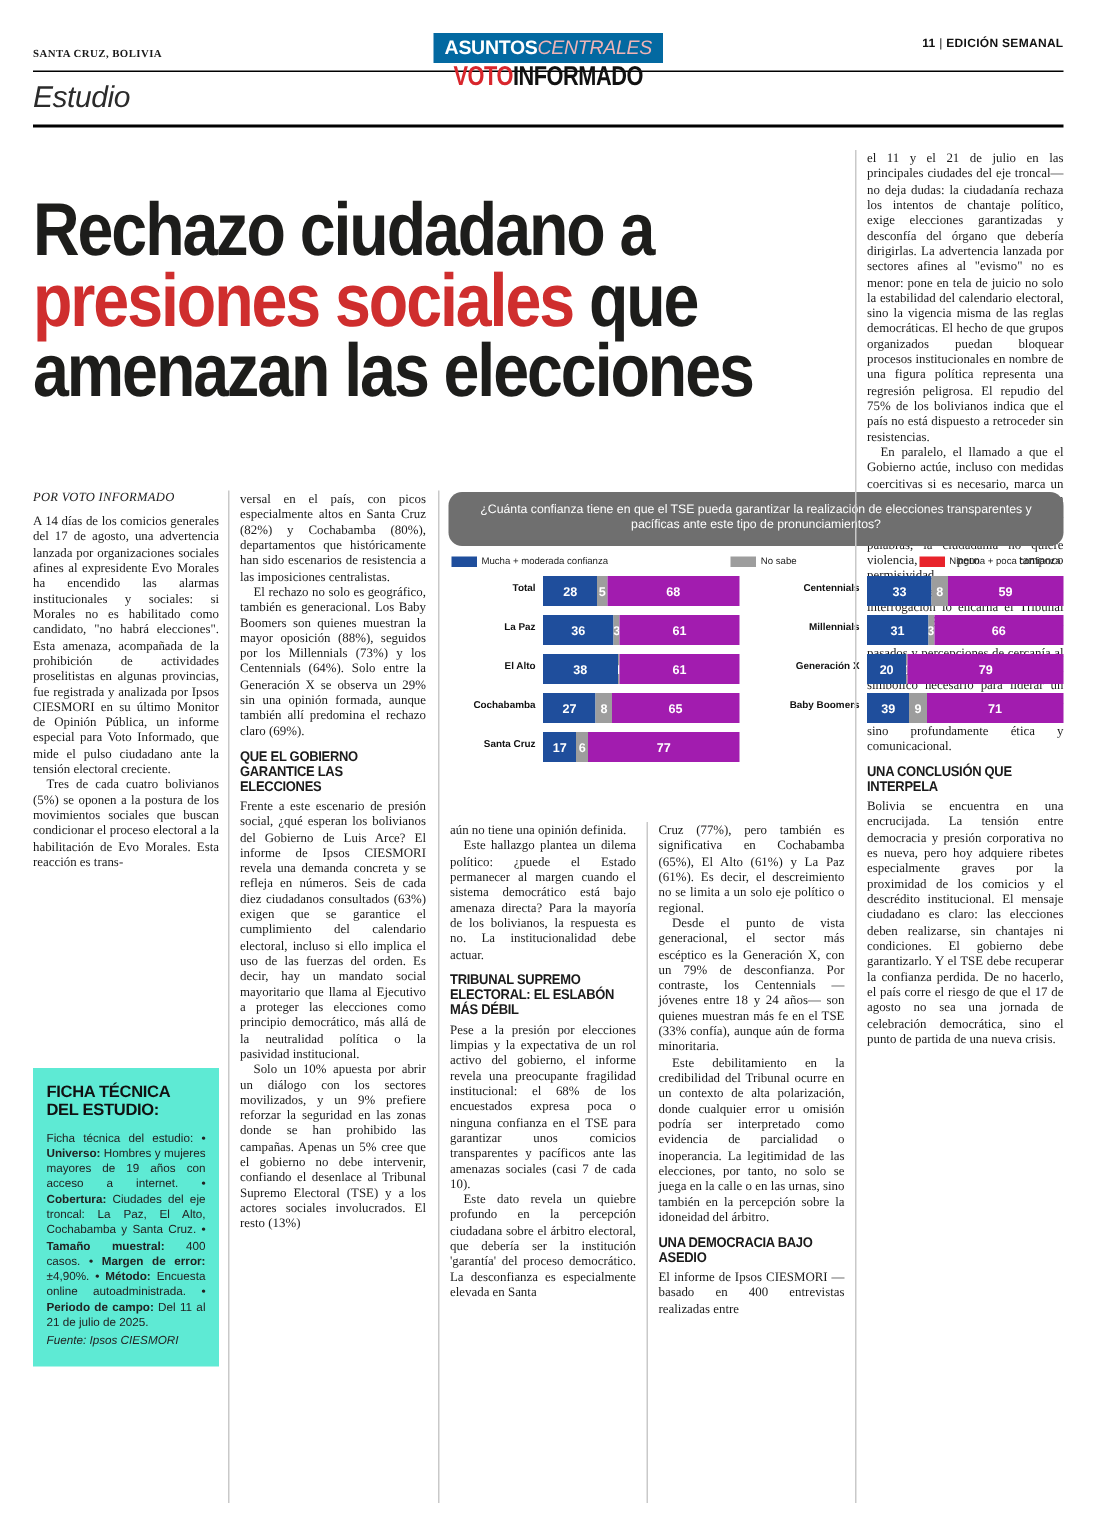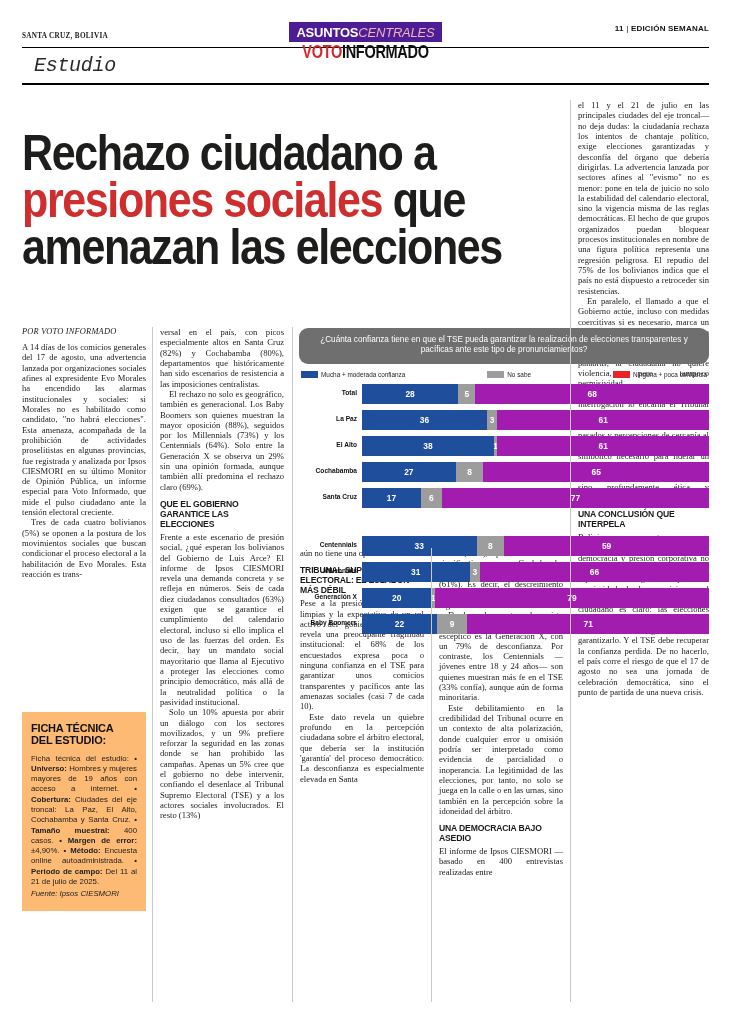--- a/index.html
+++ b/index.html
@@ -11,29 +11,29 @@
   .page{position:relative;width:731px;height:1024px;padding:0;box-sizing:border-box;}
 
   
   .masthead{position:absolute;left:22px;top:26px;width:687px;height:60px;}
   .mh-date{font-family:"Liberation Sans",sans-serif;font-size:7.2px;letter-spacing:.4px;
            color:#3d3d3d;font-weight:400;text-transform:uppercase;}
   .mh-city{font-family:Liberation Serif, serif;font-size:7.2px;letter-spacing:.3px;
            color:#1a1a1a;font-weight:700;text-transform:uppercase;margin-top:6px;}
   .mh-rule{position:absolute;left:0;top:21px;width:687px;height:1px;background:#000;}
   .mh-rule2{position:absolute;left:0;top:57px;width:687px;height:1.6px;background:#000;}
-  .mh-section{position:absolute;left:12px;top:28px;font-family:Liberation Mono, monospace;
+  .mh-section{position:absolute;left:0;top:28px;font-family:Liberation Sans, sans-serif;
               font-style:italic;font-weight:400;font-size:20px;color:#2b2b2b;letter-spacing:-.3px;}
   .mh-right{position:absolute;right:0;top:-2px;font-family:"Liberation Sans",sans-serif;
             font-size:8px;color:#111;letter-spacing:.2px;text-align:center;}
   .mh-right b{font-weight:700;}
   .mh-pg{font-weight:700;}
 
   .logo{position:absolute;left:50%;transform:translateX(-50%);top:-4px;text-align:center;width:200px;}
-  .logo-top{background:#4c1d95;display:inline-block;padding:1.5px 7px 2px 7px;line-height:1;}
+  .logo-top{background:#0369a1;display:inline-block;padding:1.5px 7px 2px 7px;line-height:1;}
   .logo-top span{font-family:"Liberation Sans",sans-serif;font-weight:700;font-size:13px;
        letter-spacing:-.2px;color:#fff;}
   .logo-top .lt2{font-weight:400;font-style:italic;color:#f0b4b6;}
   .logo-bot{margin-top:1px;line-height:1;font-family:"Liberation Sans",sans-serif;
             font-weight:700;font-size:14.5px;letter-spacing:-.3px;
             transform:scaleY(1.25);transform-origin:top center;}
   .logo-bot .v{color:#d8262c;}
   .logo-bot .i{color:#111;}
 
   
@@ -53,40 +53,40 @@
            line-height:1.06;letter-spacing:-.2px;text-transform:uppercase;
            margin:7px 0 3px 0;text-align:left;transform:scaleX(.92);transform-origin:left;}
 
   .c1{left:22px;top:327px;width:124px;}
   .c2{left:160px;top:327px;width:124px;}
   .c3{left:300px;top:548px;width:124px;}
   .c4{left:439px;top:548px;width:124px;}
   .c5{left:578px;top:100px;width:131px;}
 
   
-  .ficha{position:absolute;left:22px;top:712px;width:124px;background:#fdba74;
+  .ficha{position:absolute;left:22px;top:712px;width:124px;background:#5eead4;
          padding:10px 9px 11px 9px;box-sizing:border-box;}
   .ficha-title{font-family:"Liberation Sans",sans-serif;font-weight:700;font-size:11px;
                line-height:1.12;color:#111;letter-spacing:-.2px;margin-bottom:7px;}
   .ficha-body{font-family:"Liberation Sans",sans-serif;font-size:7.8px;line-height:1.32;
               text-align:justify;color:#222;}
   .ficha-body b{font-weight:700;}
   .ficha-src{font-family:"Liberation Sans",sans-serif;font-style:italic;font-size:7.8px;
              margin-top:2px;}
 
   
   .chart{position:absolute;left:299px;top:328px;width:410px;}
   .chart-q{background:#6f6f6f;color:#fff;border-radius:9px;padding:7px 10px 8px 10px;
            font-family:"Liberation Sans",sans-serif;font-size:8.2px;line-height:1.25;
            text-align:center;}
   .legend{display:flex;align-items:center;justify-content:space-between;
           margin:7px 2px 6px 2px;font-family:"Liberation Sans",sans-serif;font-size:6.4px;color:#222;}
   .legend .li{display:flex;align-items:center;gap:3px;}
   .sw{width:17px;height:7px;display:inline-block;}
-  .charts{display:flex;gap:22px;flex-direction:column;}
+  .charts{display:flex;gap:22px;}
   .chart-half{flex:1;}
   .brow{display:flex;align-items:center;margin-bottom:6px;height:20px;}
   .blabel{width:58px;text-align:right;padding-right:5px;
           font-family:"Liberation Sans",sans-serif;font-weight:700;font-size:6.6px;
           line-height:1.05;color:#111;}
   .bbar{flex:1;display:flex;height:20px;}
   .seg{display:flex;align-items:center;justify-content:center;color:#fff;
        font-family:"Liberation Sans",sans-serif;font-weight:700;font-size:8.4px;overflow:hidden;}
   .seg.blue{background:#1f4e9c;}
   .seg.gray{background:#9d9d9d;}
@@ -151,20 +151,21 @@
   <div class="col c2">
     <p class="first">versal en el país, con picos especialmente altos en Santa Cruz (82%) y Cochabamba (80%), departamentos que históricamente han sido escenarios de resistencia a las imposiciones centralistas.</p>
     <p>El rechazo no solo es geográfico, también es generacional. Los Baby Boomers son quienes muestran la mayor oposición (88%), seguidos por los Millennials (73%) y los Centennials (64%). Solo entre la Generación X se observa un 29% sin una opinión formada, aunque también allí predomina el rechazo claro (69%).</p>
     <div class="subhead">QUE EL GOBIERNO GARANTICE LAS ELECCIONES</div>
     <p class="first">Frente a este escenario de presión social, ¿qué esperan los bolivianos del Gobierno de Luis Arce? El informe de Ipsos CIESMORI revela una demanda concreta y se refleja en números. Seis de cada diez ciudadanos consultados (63%) exigen que se garantice el cumplimiento del calendario electoral, incluso si ello implica el uso de las fuerzas del orden. Es decir, hay un mandato social mayoritario que llama al Ejecutivo a proteger las elecciones como principio democrático, más allá de la neutralidad política o la pasividad institucional.</p>
     <p>Solo un 10% apuesta por abrir un diálogo con los sectores movilizados, y un 9% prefiere reforzar la seguridad en las zonas donde se han prohibido las campañas. Apenas un 5% cree que el gobierno no debe intervenir, confiando el desenlace al Tribunal Supremo Electoral (TSE) y a los actores sociales involucrados. El resto (13%)</p>
   </div>
 
   <div class="col c3">
     <p class="first">aún no tiene una opinión definida.</p>
+    <p>Este hallazgo plantea un dilema político: ¿puede el Estado permanecer al margen cuando el sistema democrático está bajo amenaza directa? Para la mayoría de los bolivianos, la respuesta es no. La institucionalidad debe actuar.</p>
     <div class="subhead">TRIBUNAL SUPREMO ELECTORAL: EL ESLABÓN MÁS DÉBIL</div>
     <p class="first">Pese a la presión por elecciones limpias y la expectativa de un rol activo del gobierno, el informe revela una preocupante fragilidad institucional: el 68% de los encuestados expresa poca o ninguna confianza en el TSE para garantizar unos comicios transparentes y pacíficos ante las amenazas sociales (casi 7 de cada 10).</p>
     <p>Este dato revela un quiebre profundo en la percepción ciudadana sobre el árbitro electoral, que debería ser la institución 'garantía' del proceso democrático. La desconfianza es especialmente elevada en Santa</p>
   </div>
 
   <div class="col c4">
     <p class="first">Cruz (77%), pero también es significativa en Cochabamba (65%), El Alto (61%) y La Paz (61%). Es decir, el descreimiento no se limita a un solo eje político o regional.</p>
     <p>Desde el punto de vista generacional, el sector más escéptico es la Generación X, con un 79% de desconfianza. Por contraste, los Centennials —jóvenes entre 18 y 24 años— son quienes muestran más fe en el TSE (33% confía), aunque aún de forma minoritaria.</p>
     <p>Este debilitamiento en la credibilidad del Tribunal ocurre en un contexto de alta polarización, donde cualquier error u omisión podría ser interpretado como evidencia de parcialidad o inoperancia. La legitimidad de las elecciones, por tanto, no solo se juega en la calle o en las urnas, sino también en la percepción sobre la idoneidad del árbitro.</p>
     <div class="subhead">UNA DEMOCRACIA BAJO ASEDIO</div>
@@ -259,21 +260,21 @@
             <div class="blabel">Generación X</div>
             <div class="bbar">
               <div class="seg blue" style="width: 20%;">20</div>
               <div class="seg gray" style="width: 1%;">1</div>
               <div class="seg red" style="width: 79%;">79</div>
             </div>
           </div>
           <div class="brow">
             <div class="blabel">Baby Boomers</div>
             <div class="bbar">
-              <div class="seg blue" style="width: 22%;">22</div>
+              <div class="seg blue" style="width: 22%;">39</div>
               <div class="seg gray" style="width: 9%;">9</div>
               <div class="seg red" style="width: 71%;">71</div>
             </div>
           </div>
         </div>
     </div>
   </div>
 
   <div class="vrule" style="left:152px;top:327px;height:675px;"></div>
   <div class="vrule" style="left:292px;top:327px;height:675px;"></div>

